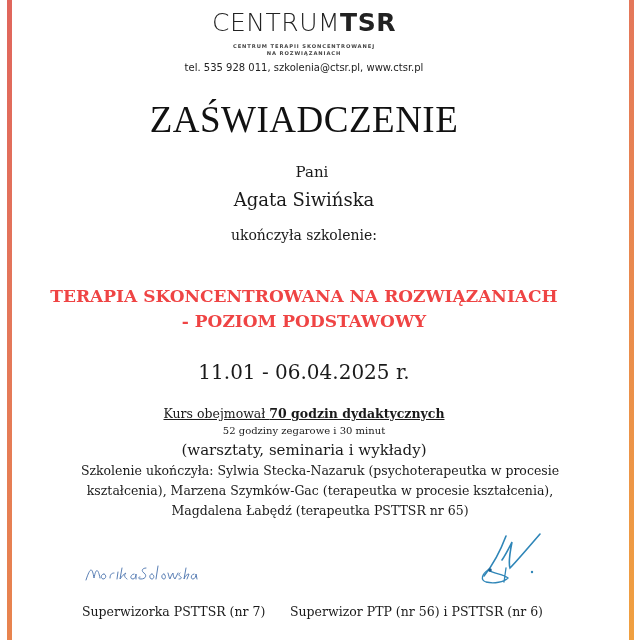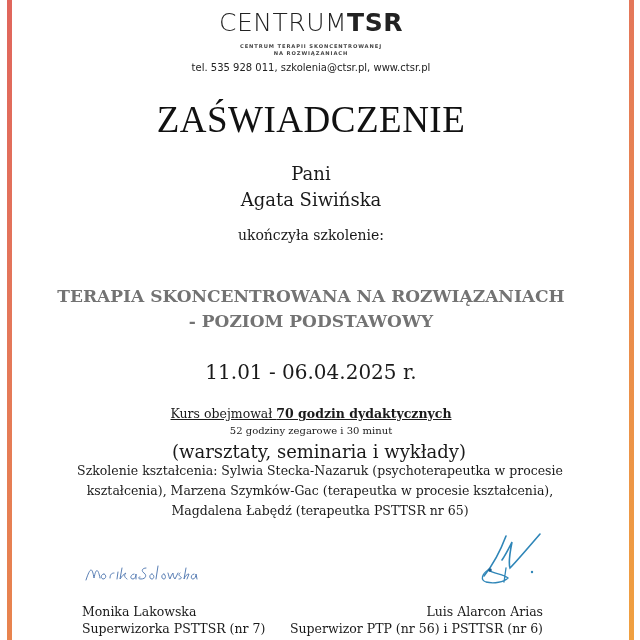--- a/index.html
+++ b/index.html
@@ -9,48 +9,48 @@
     font-family: "DejaVu Serif", serif;
   }
   .border-left {
     position: absolute; left: 7px; top: 0; width: 5px; height: 640px;
     background: linear-gradient(to bottom, #e0665c 0%, #e4775a 50%, #e8844e 100%);
   }
   .border-right {
     position: absolute; left: 629px; top: 0; width: 5px; height: 640px;
     background: linear-gradient(to bottom, #e4775a 0%, #ea8c4c 50%, #f0a040 100%);
   }
-  .abs { position: absolute; left: 7px; width: 608px; text-align: center; }
+  .abs { position: absolute; left: 0; width: 608px; text-align: center; }
   .logo-main {
     top: 8px; font-family: "DejaVu Sans", sans-serif; font-size: 25px;
     letter-spacing: 0.5px; color: #222; font-weight: 300;
   }
   .logo-main b { font-weight: 800; }
   .logo-sub {
     top: 43px; font-family: "DejaVu Sans", sans-serif; font-size: 5.2px;
     letter-spacing: 0.9px; color: #444; font-weight: bold; line-height: 7px;
   }
   .contact {
     top: 62px; font-family: "DejaVu Sans", sans-serif; font-size: 10px; color: #222;
   }
   .title {
     top: 98px; font-family: "Liberation Serif", serif; font-size: 37px;
     letter-spacing: 0.5px; color: #111;
   }
-  .pani { top: 163px; font-size: 18px; }
+  .pani { top: 163px; font-size: 15px; margin-left: 8px; }
   .name { top: 189px; font-size: 18px; }
   .completed { top: 227px; font-size: 14px; }
   .course {
-    top: 284px; font-size: 17px; font-weight: bold; line-height: 25px; color: #737373;
+    top: 284px; font-size: 17px; font-weight: bold; line-height: 25px; color: #ef4444;
   }
   .dates { top: 360px; font-size: 20px; }
   .hours { top: 406px; font-size: 12.5px; text-decoration: underline; }
   .hours b { font-weight: bold; }
   .clock { top: 425px; font-size: 10px; }
-  .workshops { top: 441px; font-size: 18px; padding-left: 8px; }
+  .workshops { top: 441px; font-size: 15px; }
   .instructors { top: 461px; font-size: 12.5px; line-height: 20px; left: 50px; width: 540px; }
   .sig-left { position: absolute; left: 82px; top: 560px; width: 130px; height: 26px; }
   .sig-right { position: absolute; left: 466px; top: 528px; width: 80px; height: 62px; }
   .person { position: absolute; font-size: 12.5px; line-height: 17px; }
   .person-left { left: 82px; top: 603px; text-align: left; }
   .person-right { right: 97px; top: 603px; text-align: right; }
   .person-right span { display: block; }
 </style>
 </head>
 <body>
@@ -75,37 +75,35 @@
   <div>TERAPIA SKONCENTROWANA NA ROZWIĄZANIACH</div>
   <div>- POZIOM PODSTAWOWY</div>
 </div>
 
 <div class="abs dates">11.01 - 06.04.2025 r.</div>
 
 <div class="abs hours"><span>Kurs obejmował </span><b>70 godzin dydaktycznych</b></div>
 <div class="abs clock">52 godziny zegarowe i 30 minut</div>
 <div class="abs workshops">(warsztaty, seminaria i wykłady)</div>
 <div class="abs instructors">
-  <div>Szkolenie kształcenia: Sylwia Stecka-Nazaruk (psychoterapeutka w procesie</div>
+  <div>Szkolenie ukończyła: Sylwia Stecka-Nazaruk (psychoterapeutka w procesie</div>
   <div>kształcenia), Marzena Szymków-Gac (terapeutka w procesie kształcenia),</div>
   <div>Magdalena Łabędź (terapeutka PSTTSR nr 65)</div>
 </div>
 
 <svg class="sig-left" viewBox="0 0 130 26">
   <path d="M4 20 C8 8, 10 6, 12 18 C14 8, 16 8, 18 18 M22 14 c-3 0 -4 4 -1 5 c3 0 4 -4 1 -5 M28 18 c0 -4 2 -5 4 -5 M36 12 l-1 7 M40 8 l-2 11 c2 -3 4 -5 6 -6 c-2 2 -2 4 1 6 M52 14 c-3 0 -5 5 -1 5 c2 0 3 -3 3 -5 l0 5" fill="none" stroke="#5a7fb5" stroke-width="1" stroke-linecap="round"></path>
   <path d="M64 8 c-4 0 -5 3 -2 5 c3 2 2 6 -3 6 c-3 0 -3 -2 -1 -2 M70 14 c-3 0 -3 5 0 5 c2 0 3 -4 0 -5 M76 6 l-2 13 M82 14 c-3 0 -3 5 0 5 c2 0 2 -4 0 -5 M86 13 c1 3 1 5 2 6 c1 -3 2 -5 3 -6 c0 3 1 5 2 6 c1 -2 2 -4 3 -6 M98 13 c-2 1 -1 3 1 4 c1 1 0 2 -2 2 M104 8 l-2 11 c1 -3 3 -5 5 -5 l-2 5 M112 14 c-3 0 -4 5 -1 5 c2 0 3 -3 3 -5 l1 5" fill="none" stroke="#5a7fb5" stroke-width="1" stroke-linecap="round"></path>
 </svg>
 
 <svg class="sig-right" viewBox="0 0 80 62">
   <path d="M40 8 C34 24, 26 38, 18 48 M36 32 C40 26, 44 18, 46 14 C44 24, 42 34, 44 40 C50 34, 62 20, 74 6" fill="none" stroke="#2f86b8" stroke-width="1.6" stroke-linecap="round"></path>
   <path d="M22 42 c-6 4 -8 10 -2 12 c8 2 18 0 22 -4 c-4 -4 -14 -4 -20 -8 M40 40 l-2 14" fill="none" stroke="#2f86b8" stroke-width="1.3" stroke-linecap="round"></path>
   <circle cx="24" cy="42" r="1.8" fill="#1f5f8f"></circle>
   <circle cx="66" cy="44" r="1.2" fill="#2f86b8"></circle>
 </svg>
 
 <div class="person person-left">
-  <div>Monika Lakowska</div>
   <div>Superwizorka PSTTSR (nr 7)</div>
 </div>
 <div class="person person-right">
-  <span>Luis Alarcon Arias</span>
   <span>Superwizor PTP (nr 56) i PSTTSR (nr 6)</span>
 </div>
 
 </body></html>

